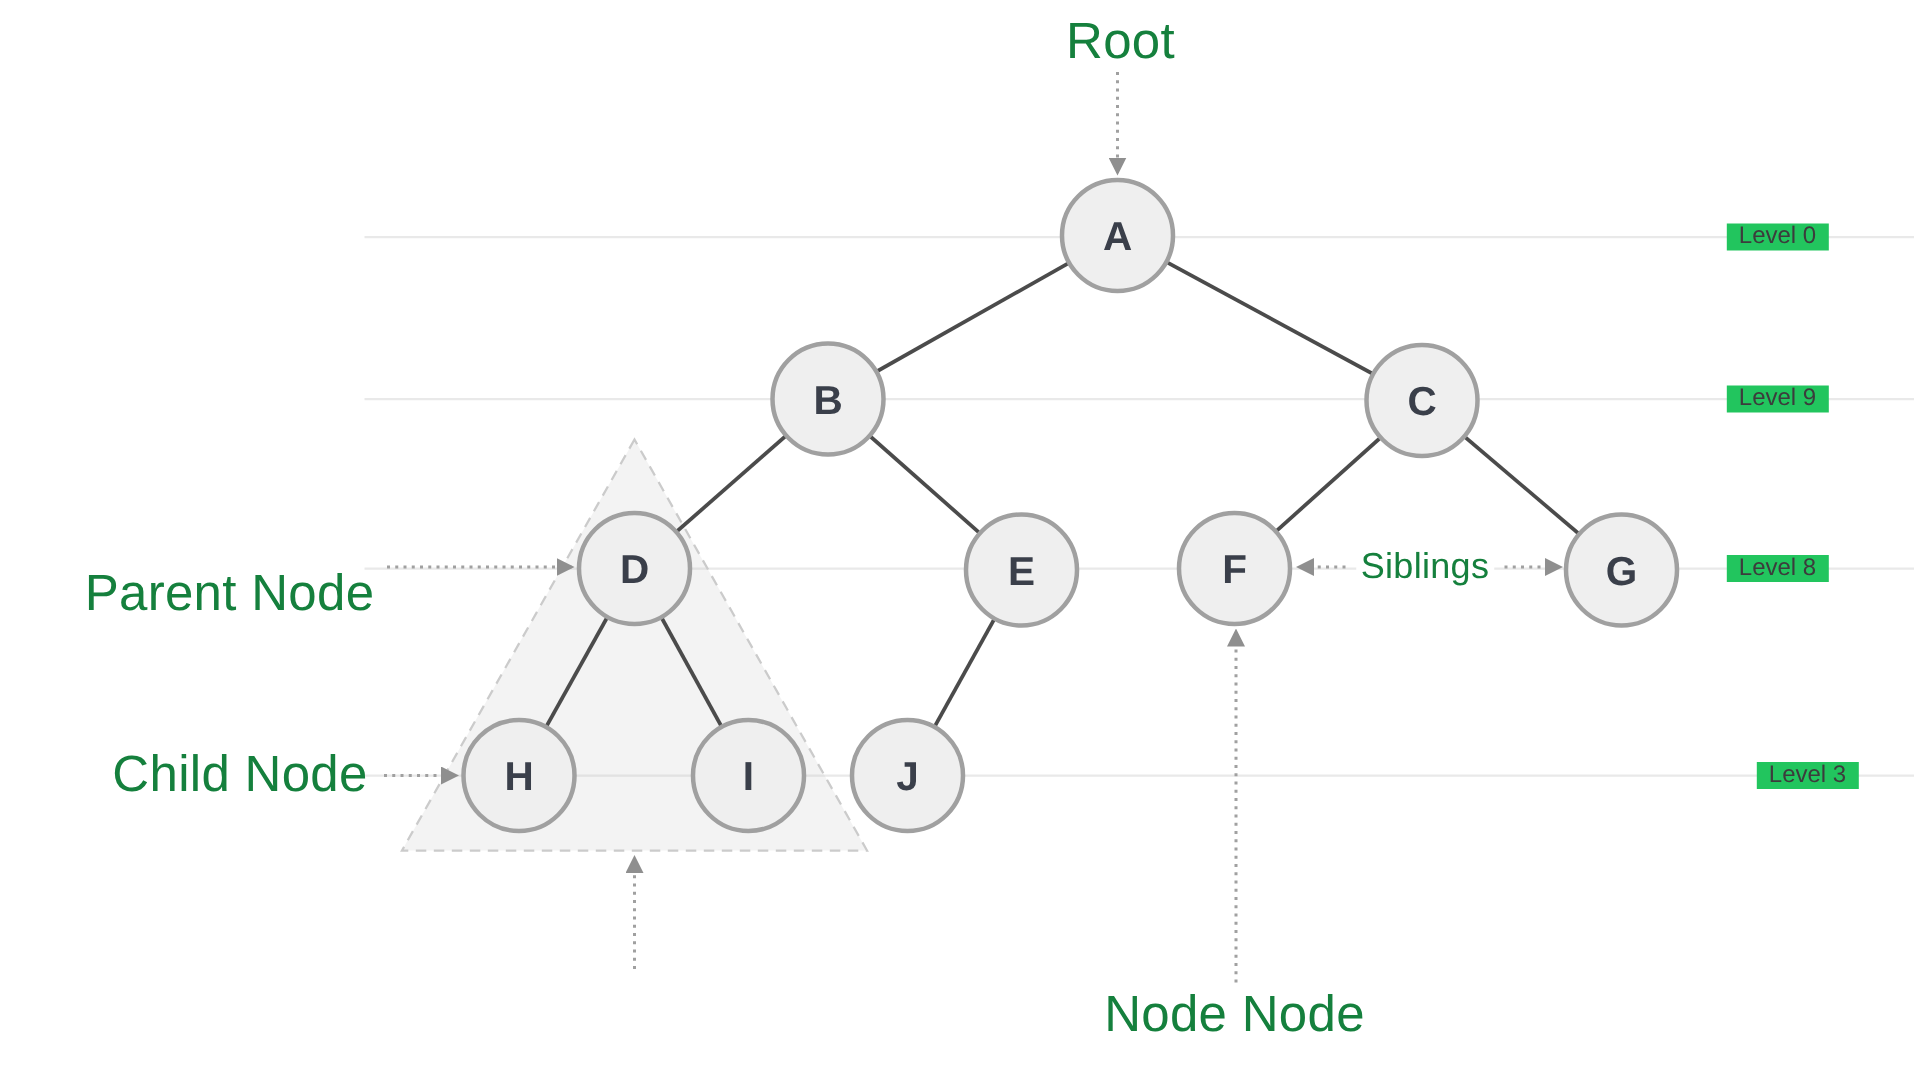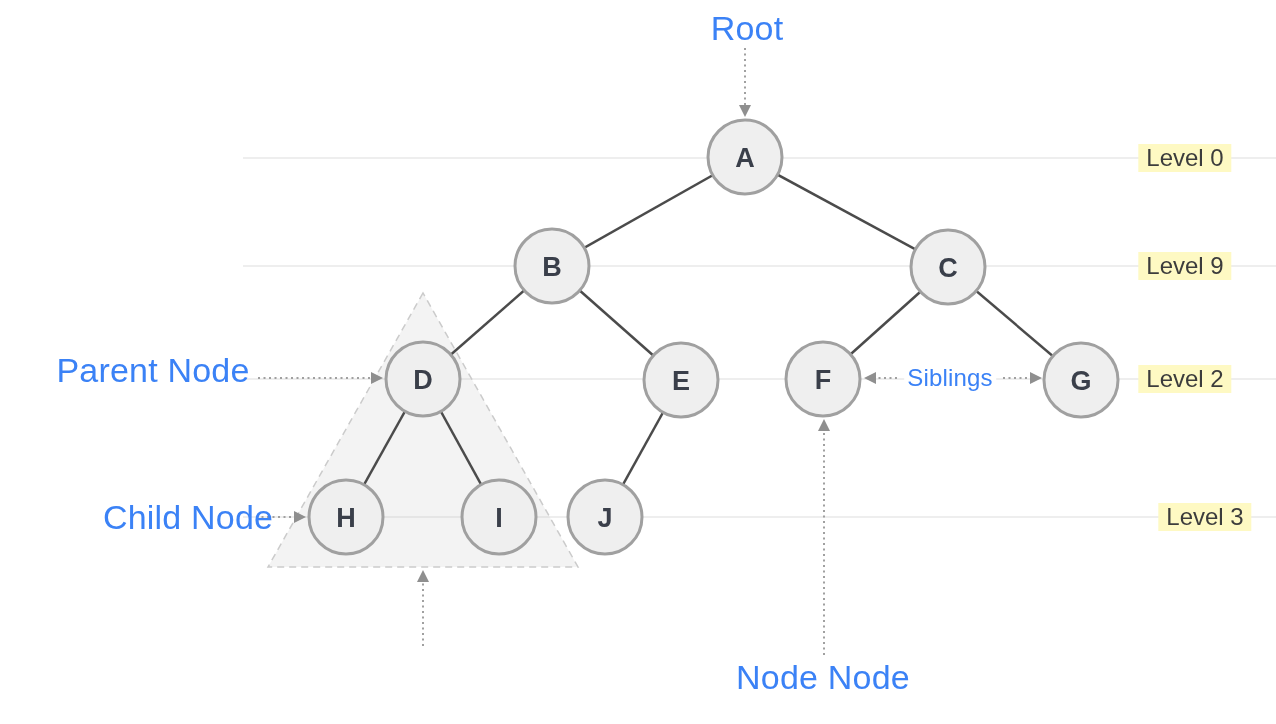--- a/index.html
+++ b/index.html
@@ -25,35 +25,35 @@
     left: 0;
     top: 0;
     width: 100%;
     height: 100%;
     pointer-events: none;
   }
   .ann-label {
     position: absolute;
     transform: translate(-50%, -50%);
     font-size: 34px;
-    color: #3b82f6;
+    color: #15803d;
     white-space: nowrap;
     letter-spacing: 0.2px;
   }
   .ann-label.siblings {
     font-size: 24px;
     background: #ffffff;
     padding: 0 3px;
   }
   .level-label {
     position: absolute;
     transform: translate(-50%, -50%);
-    font-size: 24px;
+    font-size: 16px;
     color: #3c3c3c;
-    background: #fef9c3;
+    background: #22c55e;
     padding: 0 8px;
     white-space: nowrap;
   }
   .node-letter {
     font-family: "Liberation Sans", sans-serif;
     font-weight: bold;
     font-size: 27px;
   }
 </style>
 </head>
@@ -133,22 +133,22 @@
         <line x1="258" y1="378" x2="381" y2="378" stroke="#a0a0a0" stroke-width="2" stroke-dasharray="2 3.5" marker-end="url(#arrow-head)"></line>
         <line x1="256" y1="517" x2="304" y2="517" stroke="#a0a0a0" stroke-width="2" stroke-dasharray="2 3.5" marker-end="url(#arrow-head)"></line>
         <line x1="423" y1="646" x2="423" y2="572" stroke="#a0a0a0" stroke-width="2" stroke-dasharray="2 3.5" marker-end="url(#arrow-head)"></line>
         <line x1="824" y1="655" x2="824" y2="421" stroke="#a0a0a0" stroke-width="2" stroke-dasharray="2 3.5" marker-end="url(#arrow-head)"></line>
         <line x1="897" y1="378" x2="866" y2="378" stroke="#a0a0a0" stroke-width="2" stroke-dasharray="2 3.5" marker-end="url(#arrow-head)"></line>
         <line x1="1003" y1="378" x2="1040" y2="378" stroke="#a0a0a0" stroke-width="2" stroke-dasharray="2 3.5" marker-end="url(#arrow-head)"></line>
       </g>
   </svg>
   <div id="labels-layer">
       <div class="ann-label" style="left: 747px; top: 28px;">Root</div>
-      <div class="ann-label" style="left: 153px; top: 370px; text-align: center;">Parent Node</div>
-      <div class="ann-label" style="left: 160px; top: 517px; margin-left: 28px;">Child Node</div>
+      <div class="ann-label" style="left: 153px; top: 396px; text-align: center;">Parent Node</div>
+      <div class="ann-label" style="left: 160px; top: 517px;">Child Node</div>
       <div class="ann-label" style="left: 823px; top: 677px;">Node Node</div>
       <div class="ann-label siblings" style="left: 950px; top: 378px;">Siblings</div>
       <div class="level-label" style="left: 1185px; top: 158px;">Level 0</div>
       <div class="level-label" style="left: 1185px; top: 266px;">Level 9</div>
-      <div class="level-label" style="left: 1185px; top: 379px;">Level 2</div>
+      <div class="level-label" style="left: 1185px; top: 379px;">Level 8</div>
       <div class="level-label" style="left: 1185px; top: 517px; margin-left: 20px;">Level 3</div>
     </div>
 </div>
 
 </body></html>

